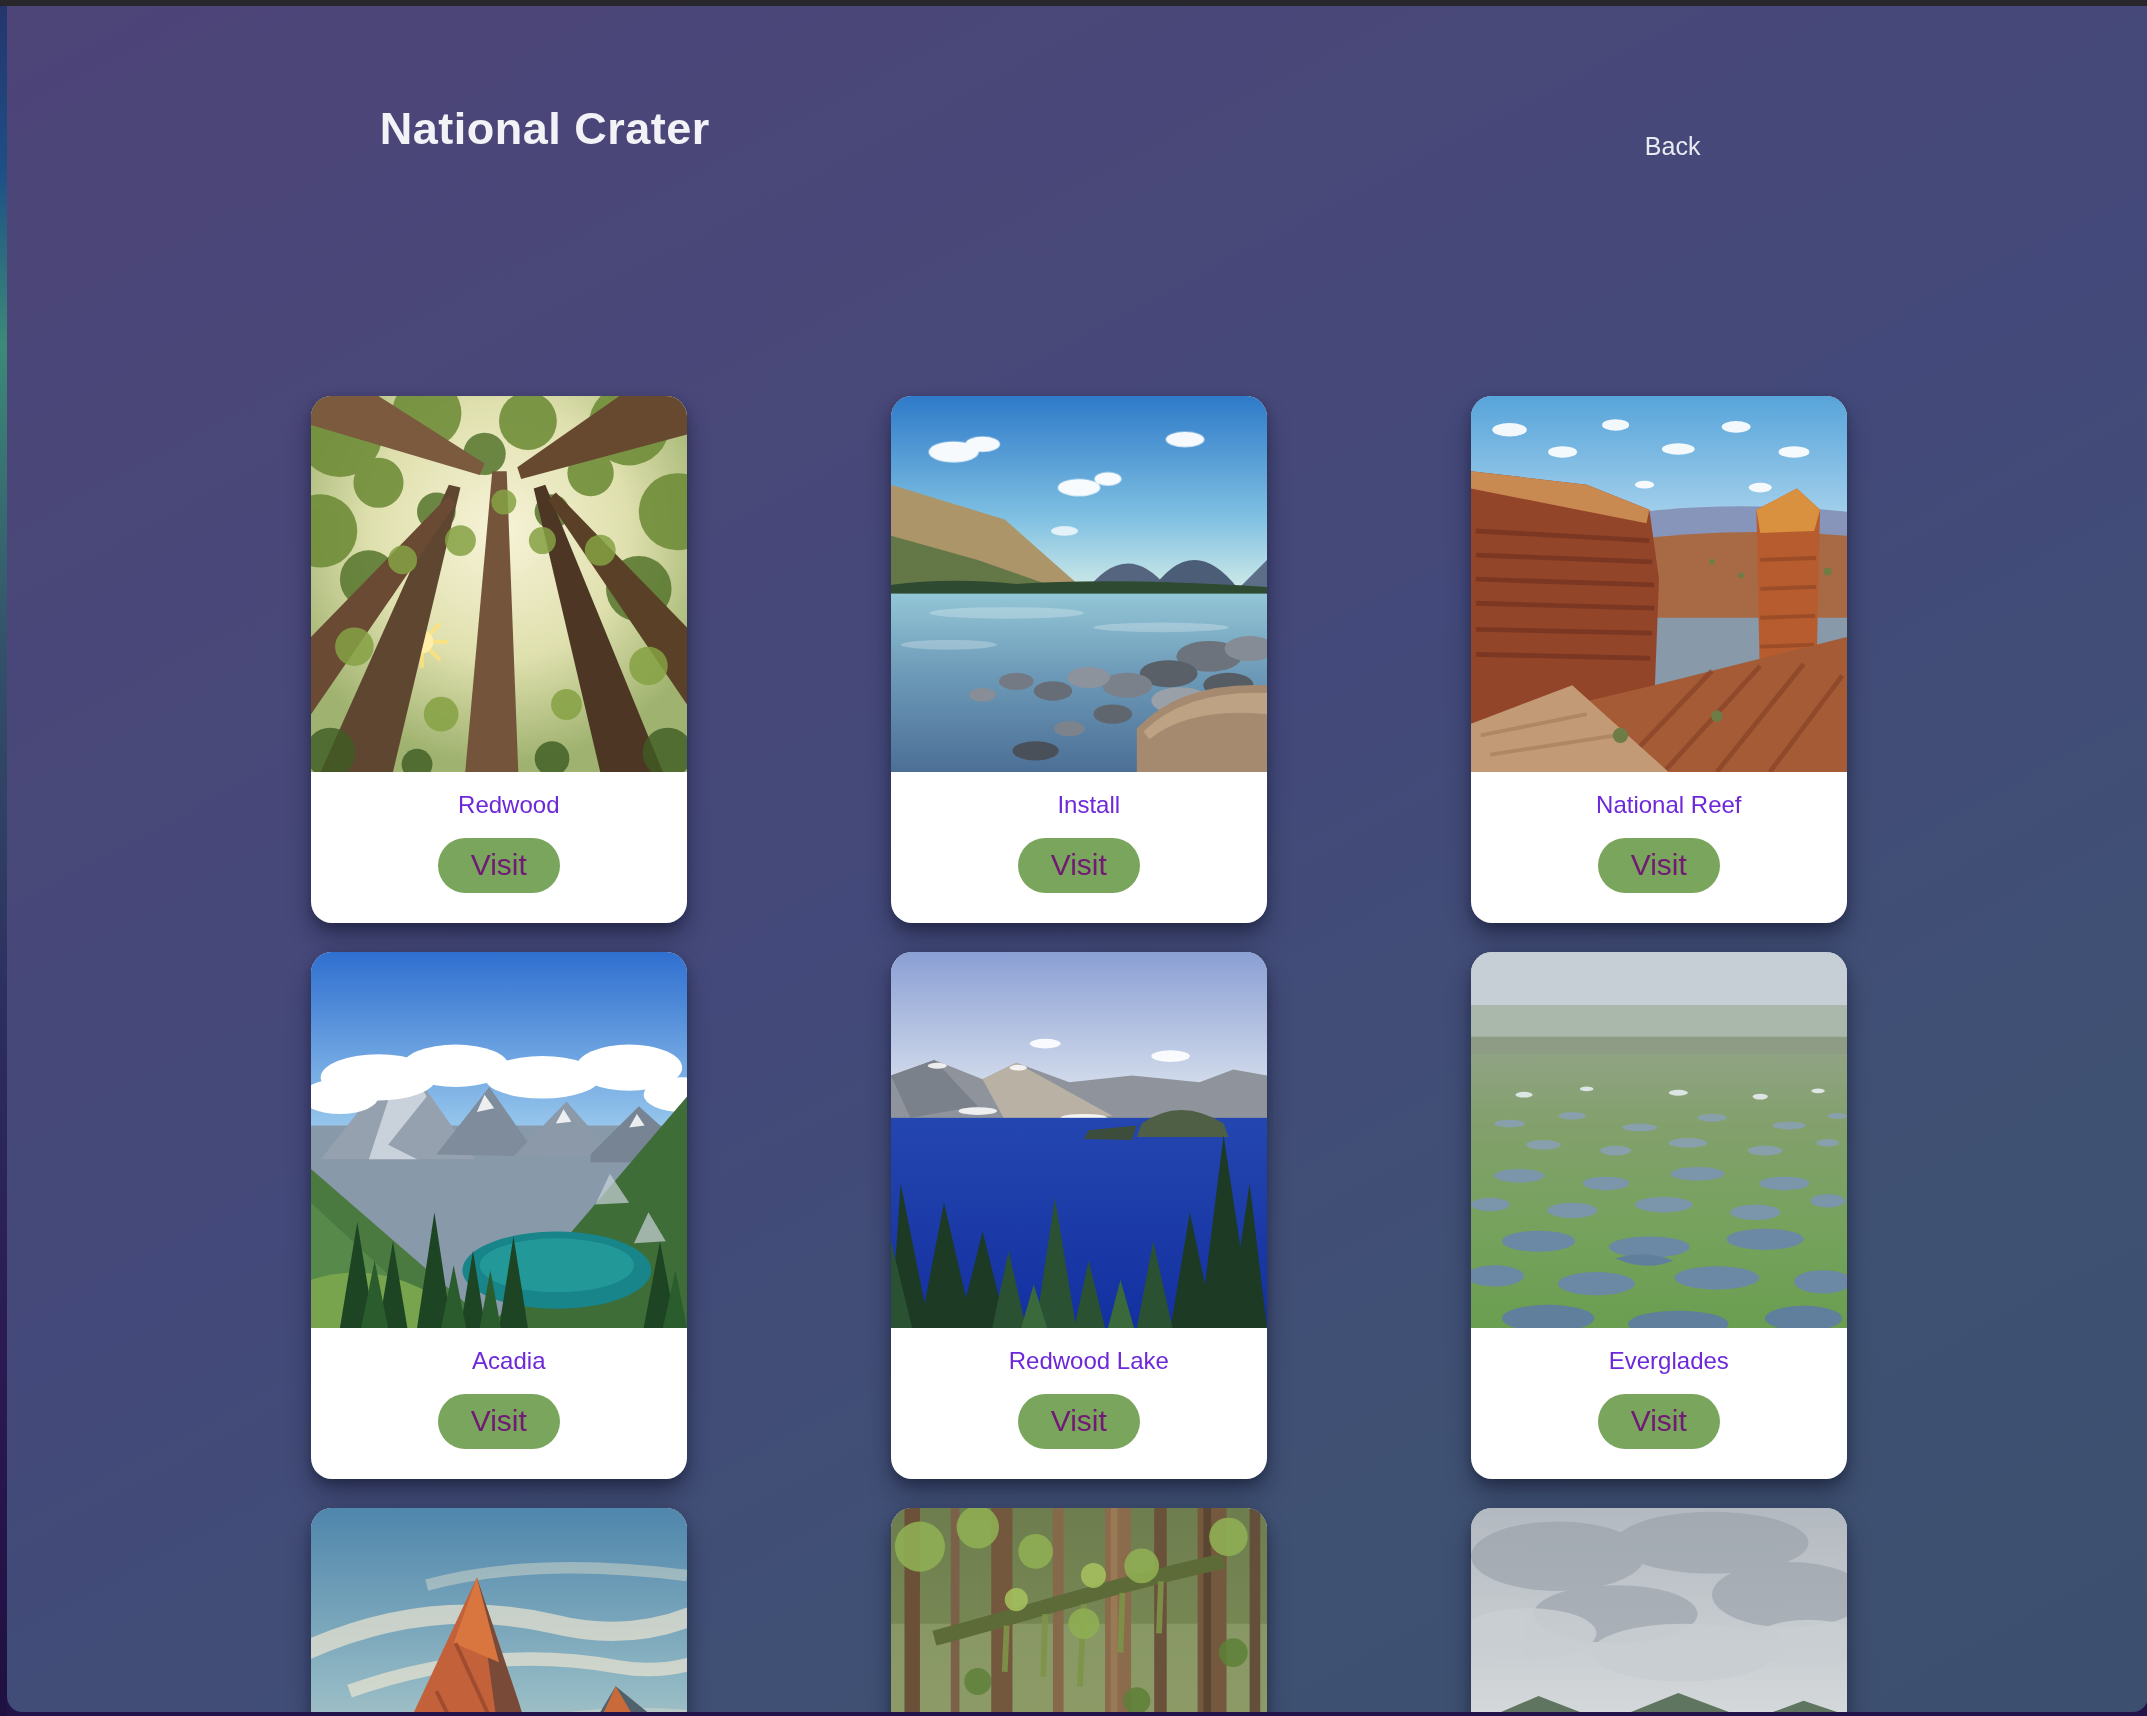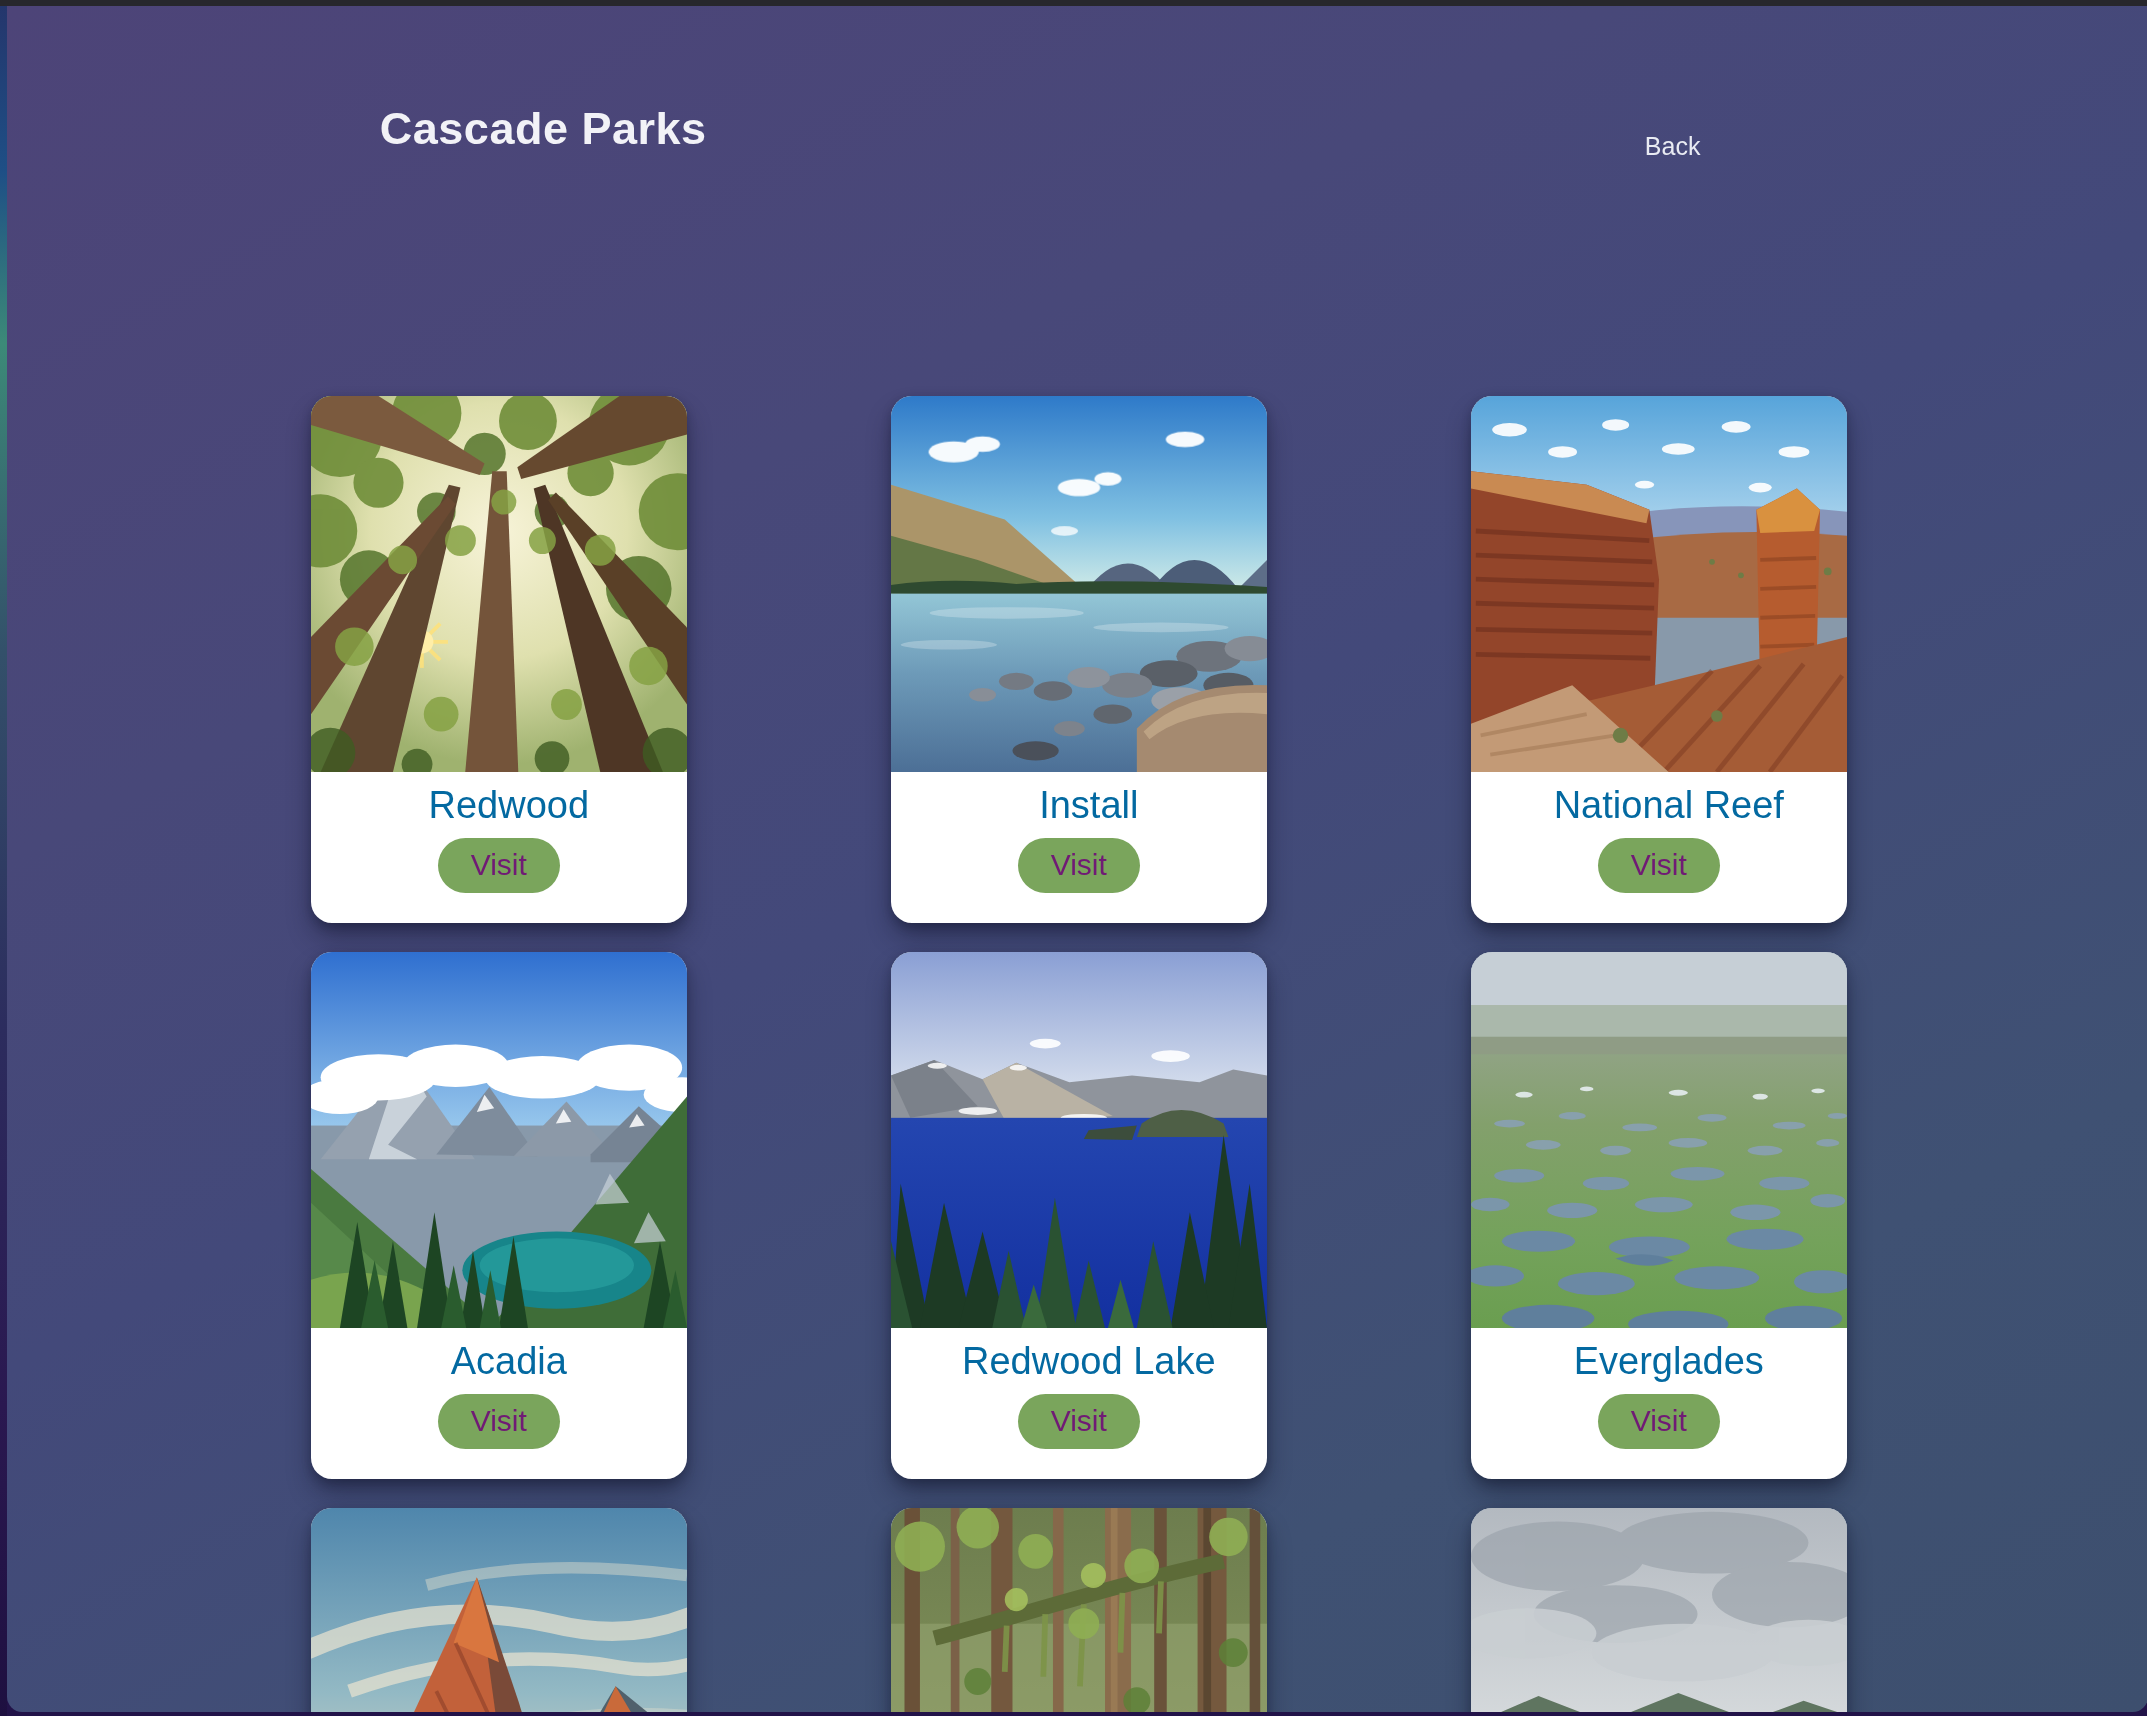--- a/index.html
+++ b/index.html
@@ -51,38 +51,38 @@
     box-shadow:0 15.4px 27px -3.9px rgba(12,14,34,.45), 0 3.9px 9.7px rgba(12,14,34,.25);
     display:flex;flex-direction:column;
   }
   .card-image{width:376px;height:376px;overflow:hidden;background:#8899aa;}
   .card-image svg{display:block;width:376px;height:376px;}
   .card-body{
     height:151px;display:flex;flex-direction:column;align-items:center;
     padding-top:11.6px;box-sizing:border-box;
   }
   .card-title{
-    font-size:38px;font-weight:500;color:#0369a1;line-height:44px;margin-left:20px;
+    font-size:24px;font-weight:500;color:#6d28d9;line-height:44px;margin-left:20px;
   }
   .visit-btn{
     margin-top:10.6px;min-width:122px;height:55px;padding:0 33px;
     border:none;border-radius:28px;background:#7aa55c;color:#701a75;
     font-family:"Liberation Sans", sans-serif;font-size:30px;font-weight:500;
     display:flex;align-items:center;justify-content:center;cursor:pointer;
   }
 </style>
 </head>
 <body>
 
 <div class="desktop-edge"></div>
 <div class="top-strip"></div>
 
 <div class="app">
 
-  <div class="page-title">Cascade Parks</div>
+  <div class="page-title">National Crater</div>
   <div class="back-link">Back</div>
 
   <div class="grid">
 
     <div class="card">
       <div class="card-image">
         <svg viewBox="0 0 390 390">
           <defs>
             <radialGradient id="rw_sky" cx="50%" cy="36%" r="62%">
               <stop offset="0%" stop-color="#f7f3d8"></stop>

